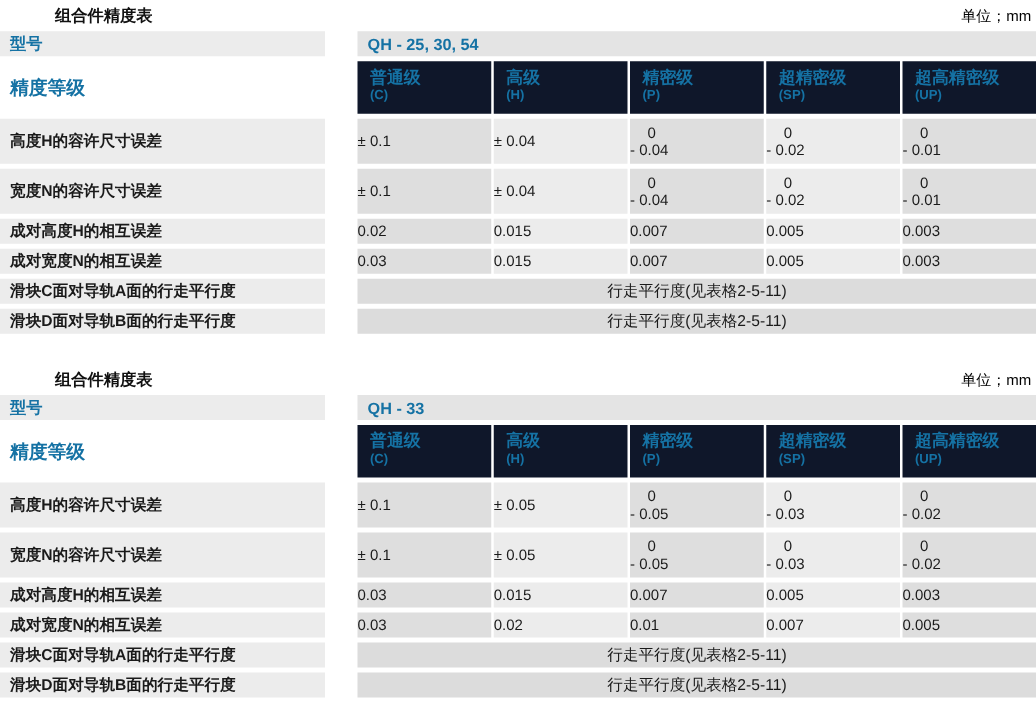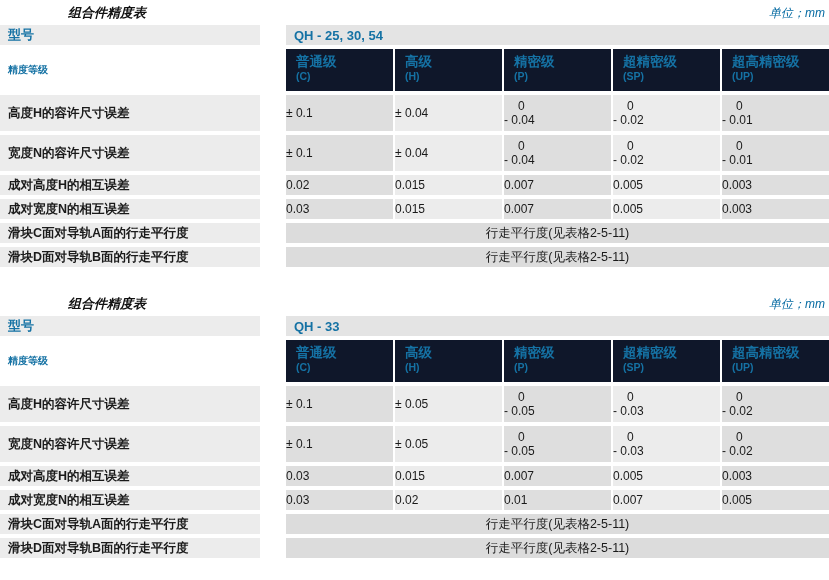--- a/index.html
+++ b/index.html
@@ -8,46 +8,46 @@
     font-family:"Liberation Sans","DejaVu Sans",sans-serif;
     color:#1a1a1a;overflow:hidden;
     --accent:#1572a4;
     --cell-dark:#dedede;--cell-light:#ececec;
     --model-bg:#e4e4e4;--merged-bg:#dcdcdc;--label-bg:#ececec;
   }
   .tbl{width:829px;}
   .tbl + .tbl{margin-top:24px;}
 
   .title-row{
-    height:16px;line-height:16px;padding:5px 4px 0 68px;margin-bottom:4px;
-    display:flex;justify-content:space-between;align-items:flex-end;font-style:italic;
+    height:16px;line-height:16px;padding:5px 4px 0 44px;margin-bottom:4px;
+    display:flex;justify-content:space-between;align-items:flex-end;
   }
   .tbl-title{font-weight:700;font-size:13px;color:#111;}
-  .unit{font-size:12px;color:#0369a1;}
+  .unit{font-size:12px;color:#000000;}
 
   .row{display:flex;margin-bottom:4px;}
   .h20{height:20px;}
   .h36{height:36px;}
   .h42{height:42px;}
 
   .label-cell{
     width:260px;box-sizing:border-box;background:var(--label-bg);
     display:flex;align-items:center;padding-left:8px;
     font-size:12.5px;font-weight:700;
   }
   .gutter{width:26px;flex:none;}
   .data{flex:1;display:flex;gap:2px;min-width:0;}
 
   .model-row .label-cell{color:var(--accent);font-size:13px;}
   .model-cell{
     flex:1;background:var(--model-bg);display:flex;align-items:center;
     padding-left:8px;color:var(--accent);font-weight:600;font-size:13px;
   }
 
-  .header-row .label-cell{background:#ffffff;color:var(--accent);font-size:10px;}
+  .header-row .label-cell{background:#ffffff;color:var(--accent);font-size:15px;}
   .hcell{flex:1;background:#0f172a;padding:4px 0 0 10px;box-sizing:border-box;color:var(--accent);}
   .hname{font-weight:700;font-size:13.5px;line-height:17px;}
   .hcode{font-weight:700;font-size:10.5px;line-height:13px;}
 
   .cell{
     flex:1;box-sizing:border-box;display:flex;flex-direction:column;justify-content:center;
     font-size:12px;
   }
   .c0,.c2,.c4{background:var(--cell-dark);}
   .c1,.c3{background:var(--cell-light);justify-content:center;}

